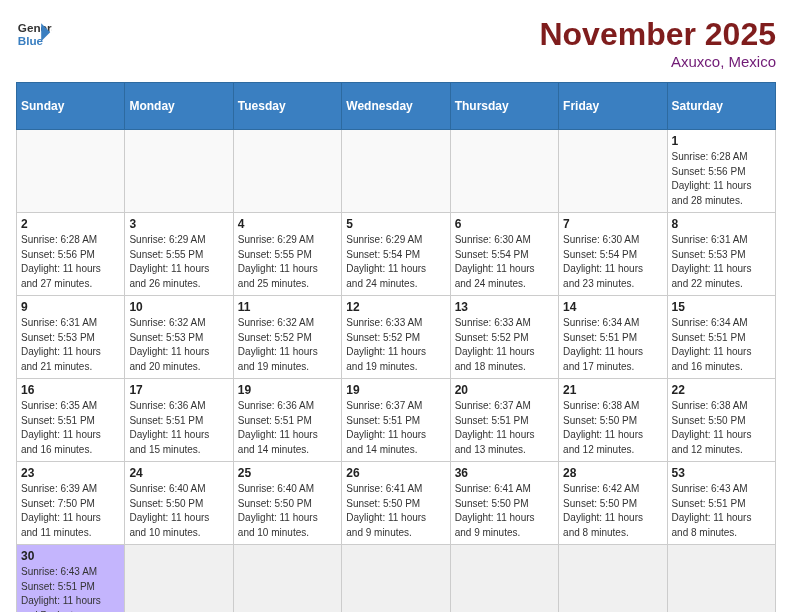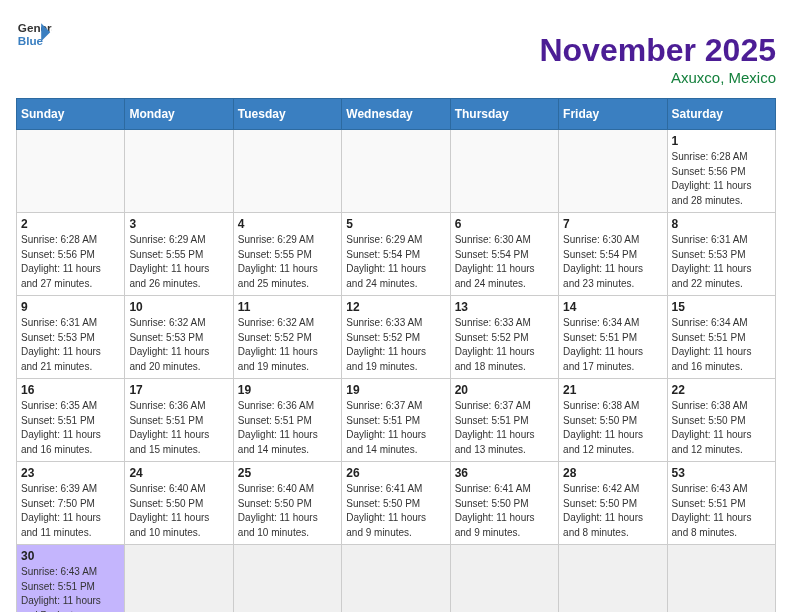--- a/index.html
+++ b/index.html
@@ -24,38 +24,37 @@
     .logo-icon {
       width: 36px;
       height: 36px;
     }
     .title-block {
       text-align: right;
     }
     .month-title {
       font-size: 32px;
       font-weight: bold;
-      color: #4c1d95;
-      margin-top: 16px;
+      color: #7f1d1d;
     }
     .location-title {
       font-size: 15px;
-      color: #15803d;
+      color: #701a75;
     }
     .calendar {
       width: 100%;
       border-collapse: collapse;
       border: 1px solid #ccc;
     }
     .calendar th {
       background: #3a7fc1;
       color: #fff;
       font-size: 12px;
       font-weight: bold;
-      padding: 8px 4px;
+      padding: 16px 4px;
       text-align: left;
       border: 1px solid #2d6aa0;
     }
     .calendar td {
       vertical-align: top;
       border: 1px solid #ccc;
       padding: 4px;
       width: calc(100% / 7);
       min-height: 80px;
       font-size: 9.5px;

